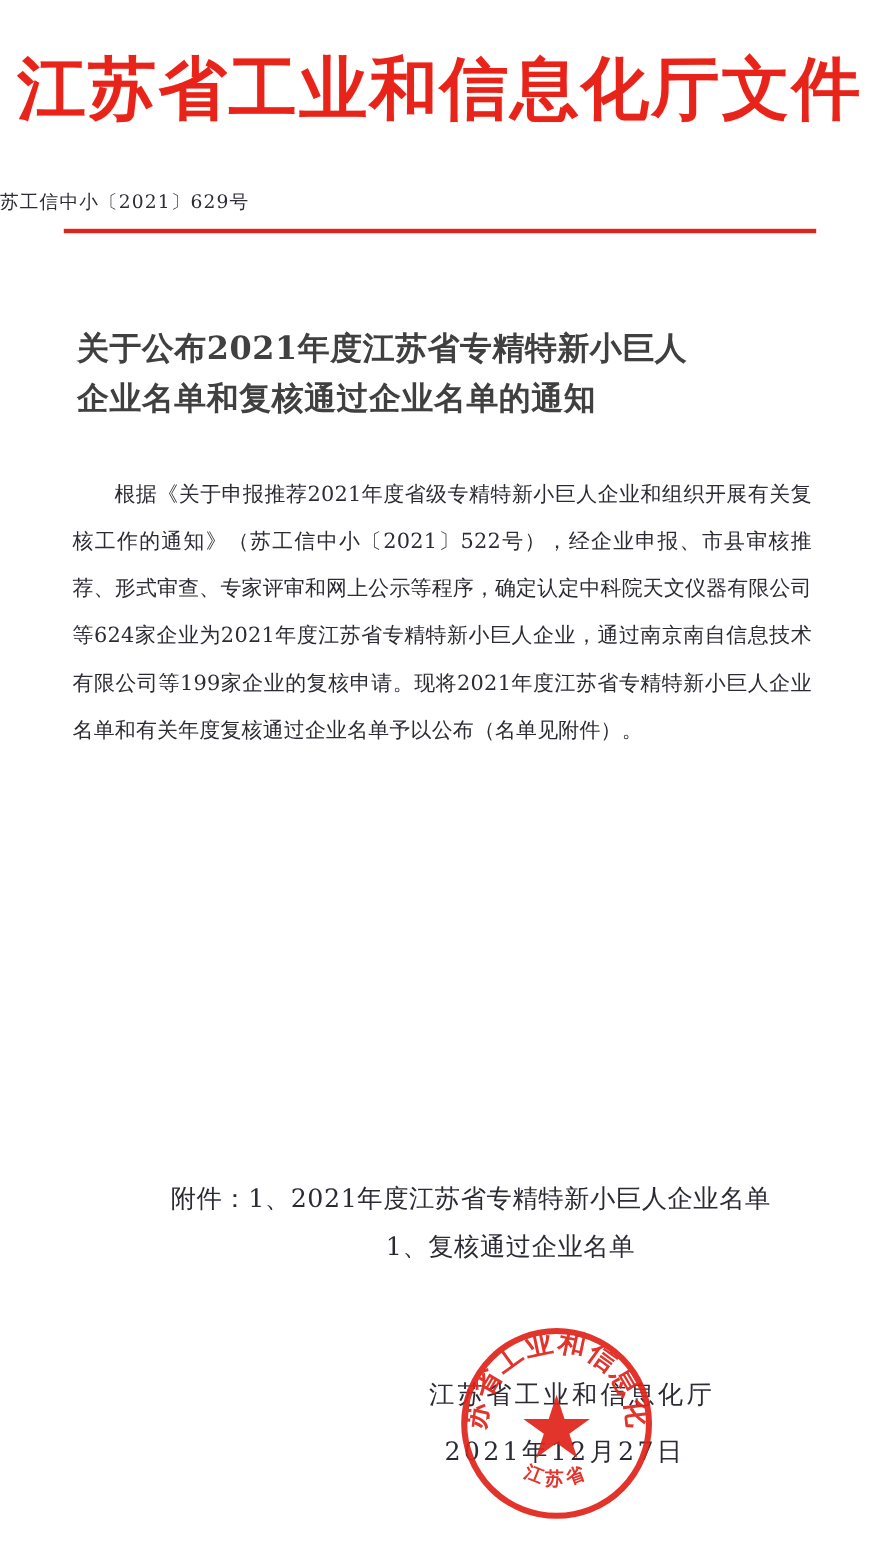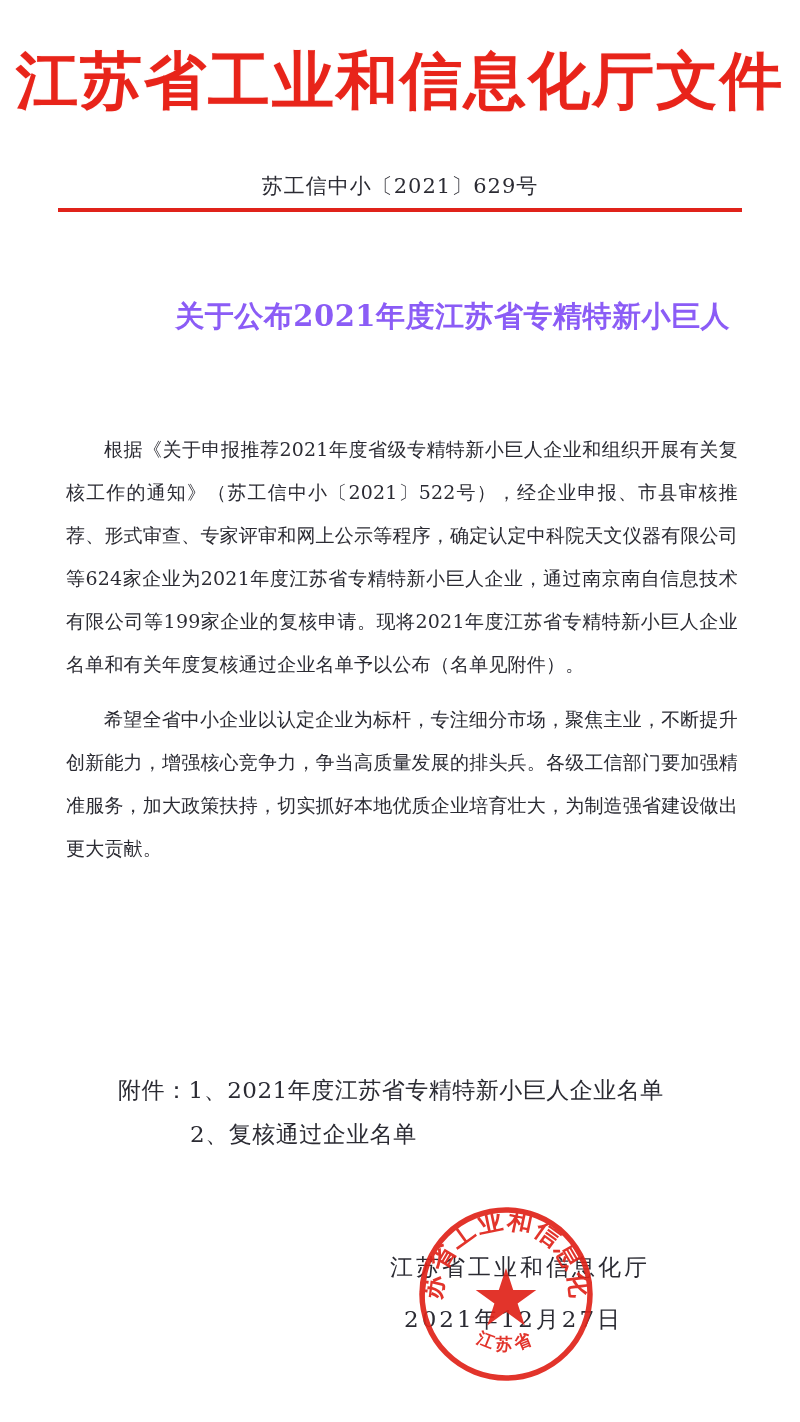--- a/index.html
+++ b/index.html
@@ -35,48 +35,48 @@
     white-space: nowrap;
     text-shadow: 0 0 1px rgba(232,36,26,0.35);
     margin-top: 20px;
   }
 
   .doc-number {
     position: absolute;
     top: 172px;
     left: 0;
     width: 800px;
-    text-align: center;
-    font-size: 21px;
+    text-align: left;
+    font-size: 17px;
     letter-spacing: 1px;
     color: #2b2b33;
     font-family: "DejaVu Serif", "Liberation Serif", serif;
   }
 
   .red-rule {
     position: absolute;
     top: 208px;
     left: 58px;
     width: 684px;
     height: 4px;
     background: #e0231a;
   }
 
   
   .doc-title {
     position: absolute;
     top: 293px;
     left: 70px;
     width: 660px;
-    text-align: right;
+    text-align: left;
     font-weight: 700;
     font-size: 29px;
     line-height: 46px;
     letter-spacing: 0.5px;
-    color: #8b5cf6;
+    color: #404040;
   }
   .doc-title .tline { display: block; white-space: nowrap; }
 
   
   .body-block {
     position: absolute;
     top: 428px;
     left: 66px;
     width: 672px;
   }
@@ -99,20 +99,21 @@
 
   
   .attachments {
     position: absolute;
     top: 1068px;
     left: 118px;
     width: 620px;
     font-size: 23px;
     line-height: 44px;
     letter-spacing: 0.5px;
+    text-align: center;
   }
   .att-line-2 { margin-left: 72px; }
 
   
   .signature {
     position: absolute;
     top: 1252px;
     left: 0;
     width: 800px;
   }
@@ -153,32 +154,32 @@
 <div class="masthead">
   <div class="masthead-title">江苏省工业和信息化厅文件</div>
 </div>
 
 <div class="doc-number">苏工信中小〔2021〕629号</div>
 
 <div class="red-rule"></div>
 
 <div class="doc-title">
   <span class="tline">关于公布2021年度江苏省专精特新小巨人</span>
+  <span class="tline">企业名单和复核通过企业名单的通知</span>
 </div>
 
 <div class="body-block">
 
   <p class="para p1">根据《关于申报推荐2021年度省级专精特新小巨人企业和组织开展有关复核工作的通知》（苏工信中小〔2021〕522号），经企业申报、市县审核推荐、形式审查、专家评审和网上公示等程序，确定认定中科院天文仪器有限公司等624家企业为2021年度江苏省专精特新小巨人企业，通过南京南自信息技术有限公司等199家企业的复核申请。现将2021年度江苏省专精特新小巨人企业名单和有关年度复核通过企业名单予以公布（名单见附件）。</p>
 
-  <p class="para p2">希望全省中小企业以认定企业为标杆，专注细分市场，聚焦主业，不断提升创新能力，增强核心竞争力，争当高质量发展的排头兵。各级工信部门要加强精准服务，加大政策扶持，切实抓好本地优质企业培育壮大，为制造强省建设做出更大贡献。</p>
 </div>
 
 <div class="attachments">
   <div class="att-line-1">附件：1、2021年度江苏省专精特新小巨人企业名单</div>
-  <div class="att-line-2">2、复核通过企业名单</div>
+  <div class="att-line-2">1、复核通过企业名单</div>
 </div>
 
 <div class="signature">
   <div class="sig-org">江苏省工业和信息化厅</div>
   <div class="sig-date">2021年12月27日</div>
 </div>
 
 <div class="seal">
   <svg viewBox="0 0 178 178" xmlns="http://www.w3.org/2000/svg">
     <defs>

